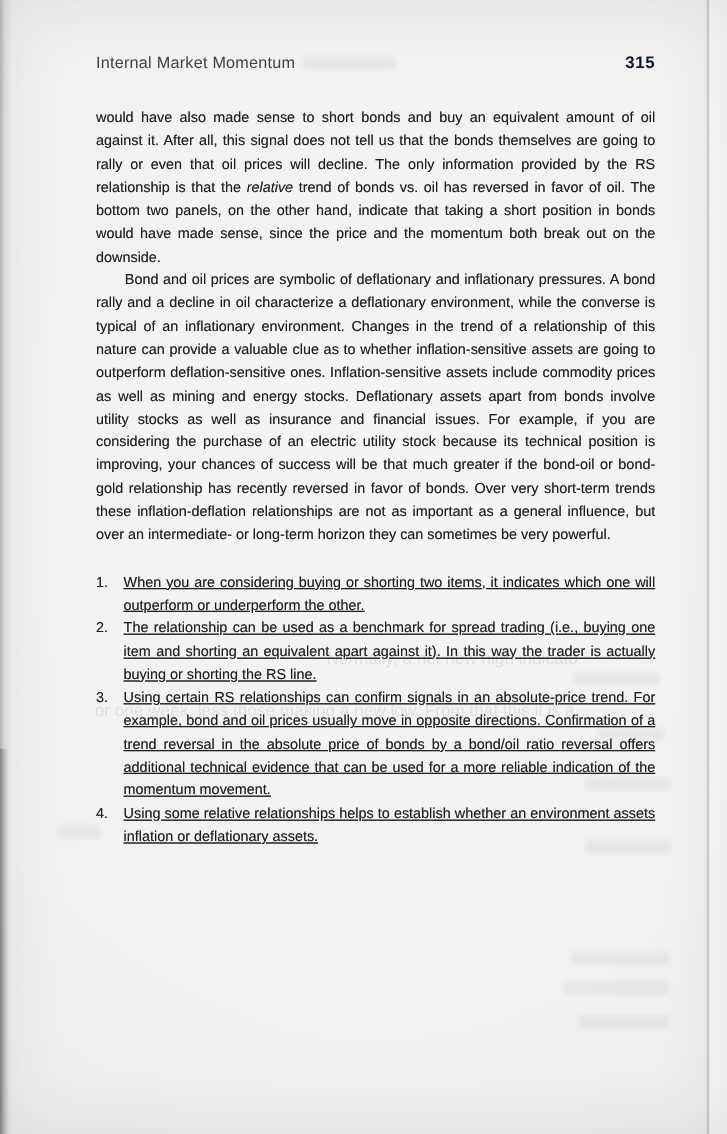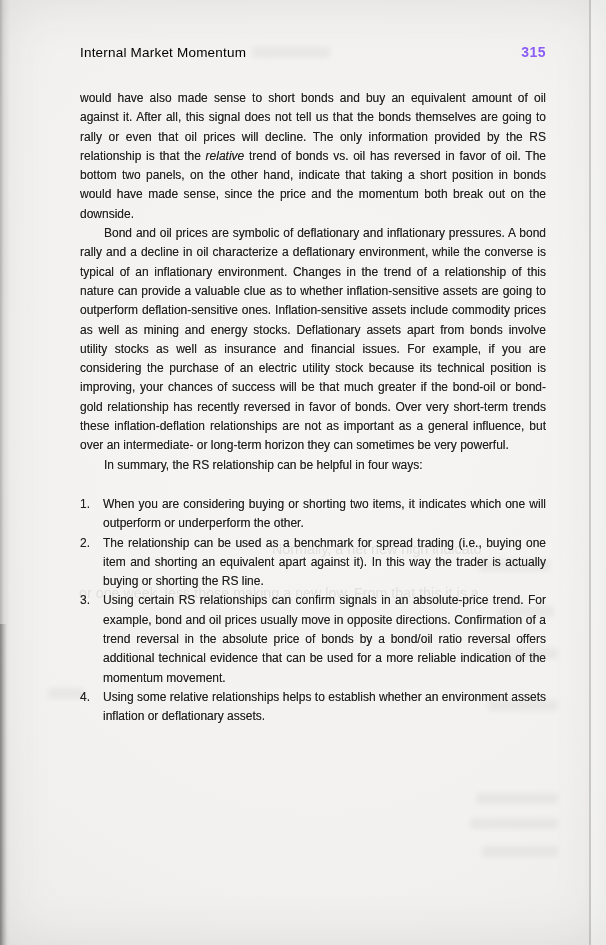--- a/index.html
+++ b/index.html
@@ -26,34 +26,34 @@
     background:rgba(100,100,98,.25);filter:blur(.5px);
   }
   .vignette{
     position:absolute;inset:0;z-index:4;pointer-events:none;
     box-shadow:inset 0 0 55px rgba(60,58,55,.10);
   }
   .header-row{
     position:absolute;left:80px;top:44px;width:466px;z-index:5;
     display:flex;justify-content:space-between;align-items:baseline;
   }
-  .running-head{font-size:13.5px;letter-spacing:.2px;color:#000000;}
-  .page-num{font-size:14px;font-weight:bold;color:#8b5cf6;letter-spacing:.5px;}
+  .running-head{font-size:13.5px;letter-spacing:.2px;color:#404040;}
+  .page-num{font-size:14px;font-weight:bold;color:#0f172a;letter-spacing:.5px;}
   .content{
     position:absolute;left:80px;top:89px;width:466px;z-index:5;
     font-size:12px;line-height:19.3px;text-align:justify;
     color:#1f1f1f;text-shadow:0 0 .35px rgba(30,30,30,.55);
   }
   .para{margin:0;}
   .para.indent{text-indent:24px;}
   .italic{font-style:italic;}
   .nlist{margin-top:20px;}
   .nitem{display:flex;}
   .nnum{width:23px;flex:0 0 23px;}
-  .ntext{flex:1;text-align:justify;}
+  .ntext{flex:1;text-align:justify;text-decoration:underline;}
   .ghost{
     position:absolute;z-index:1;font-size:14.3px;line-height:19.3px;
     color:#6e777c;opacity:.15;filter:blur(.45px);white-space:nowrap;
   }
   .smudge{
     position:absolute;z-index:1;background:#878d90;opacity:.10;
     filter:blur(2.4px);border-radius:2px;
   }
 </style>
 </head>
@@ -78,21 +78,20 @@
 <div class="smudge" style="left:482px;top:846px;width:76px;height:11px;"></div>
 
 <div class="header-row">
   <span class="running-head">Internal Market Momentum</span>
   <span class="page-num">315</span>
 </div>
 
 <div class="content">
   <p class="para"><span>would have also made sense to short bonds and buy an equivalent amount of oil against it. After all, this signal does not tell us that the bonds themselves are going to rally or even that oil prices will decline. The only information provided by the RS relationship is that the </span><span class="italic">relative</span><span> trend of bonds vs. oil has reversed in favor of oil. The bottom two panels, on the other hand, indicate that taking a short position in bonds would have made sense, since the price and the momentum both break out on the downside.</span></p>
   <p class="para indent">Bond and oil prices are symbolic of deflationary and inflationary pressures. A bond rally and a decline in oil characterize a deflationary environment, while the converse is typical of an inflationary environment. Changes in the trend of a relationship of this nature can provide a valuable clue as to whether inflation-sensitive assets are going to outperform deflation-sensitive ones. Inflation-sensitive assets include commodity prices as well as mining and energy stocks. Deflationary assets apart from bonds involve utility stocks as well as insurance and financial issues. For example, if you are considering the purchase of an electric utility stock because its technical position is improving, your chances of success will be that much greater if the bond-oil or bond-gold relationship has recently reversed in favor of bonds. Over very short-term trends these inflation-deflation relationships are not as important as a general influence, but over an intermediate- or long-term horizon they can sometimes be very powerful.</p>
-  <p class="para indent">In summary, the RS relationship can be helpful in four ways:</p>
 
   <div class="nlist">
     <div class="nitem">
       <span class="nnum">1.</span>
       <span class="ntext">When you are considering buying or shorting two items, it indicates which one will outperform or underperform the other.</span>
     </div>
     <div class="nitem">
       <span class="nnum">2.</span>
       <span class="ntext">The relationship can be used as a benchmark for spread trading (i.e., buying one item and shorting an equivalent apart against it). In this way the trader is actually buying or shorting the RS line.</span>
     </div>

